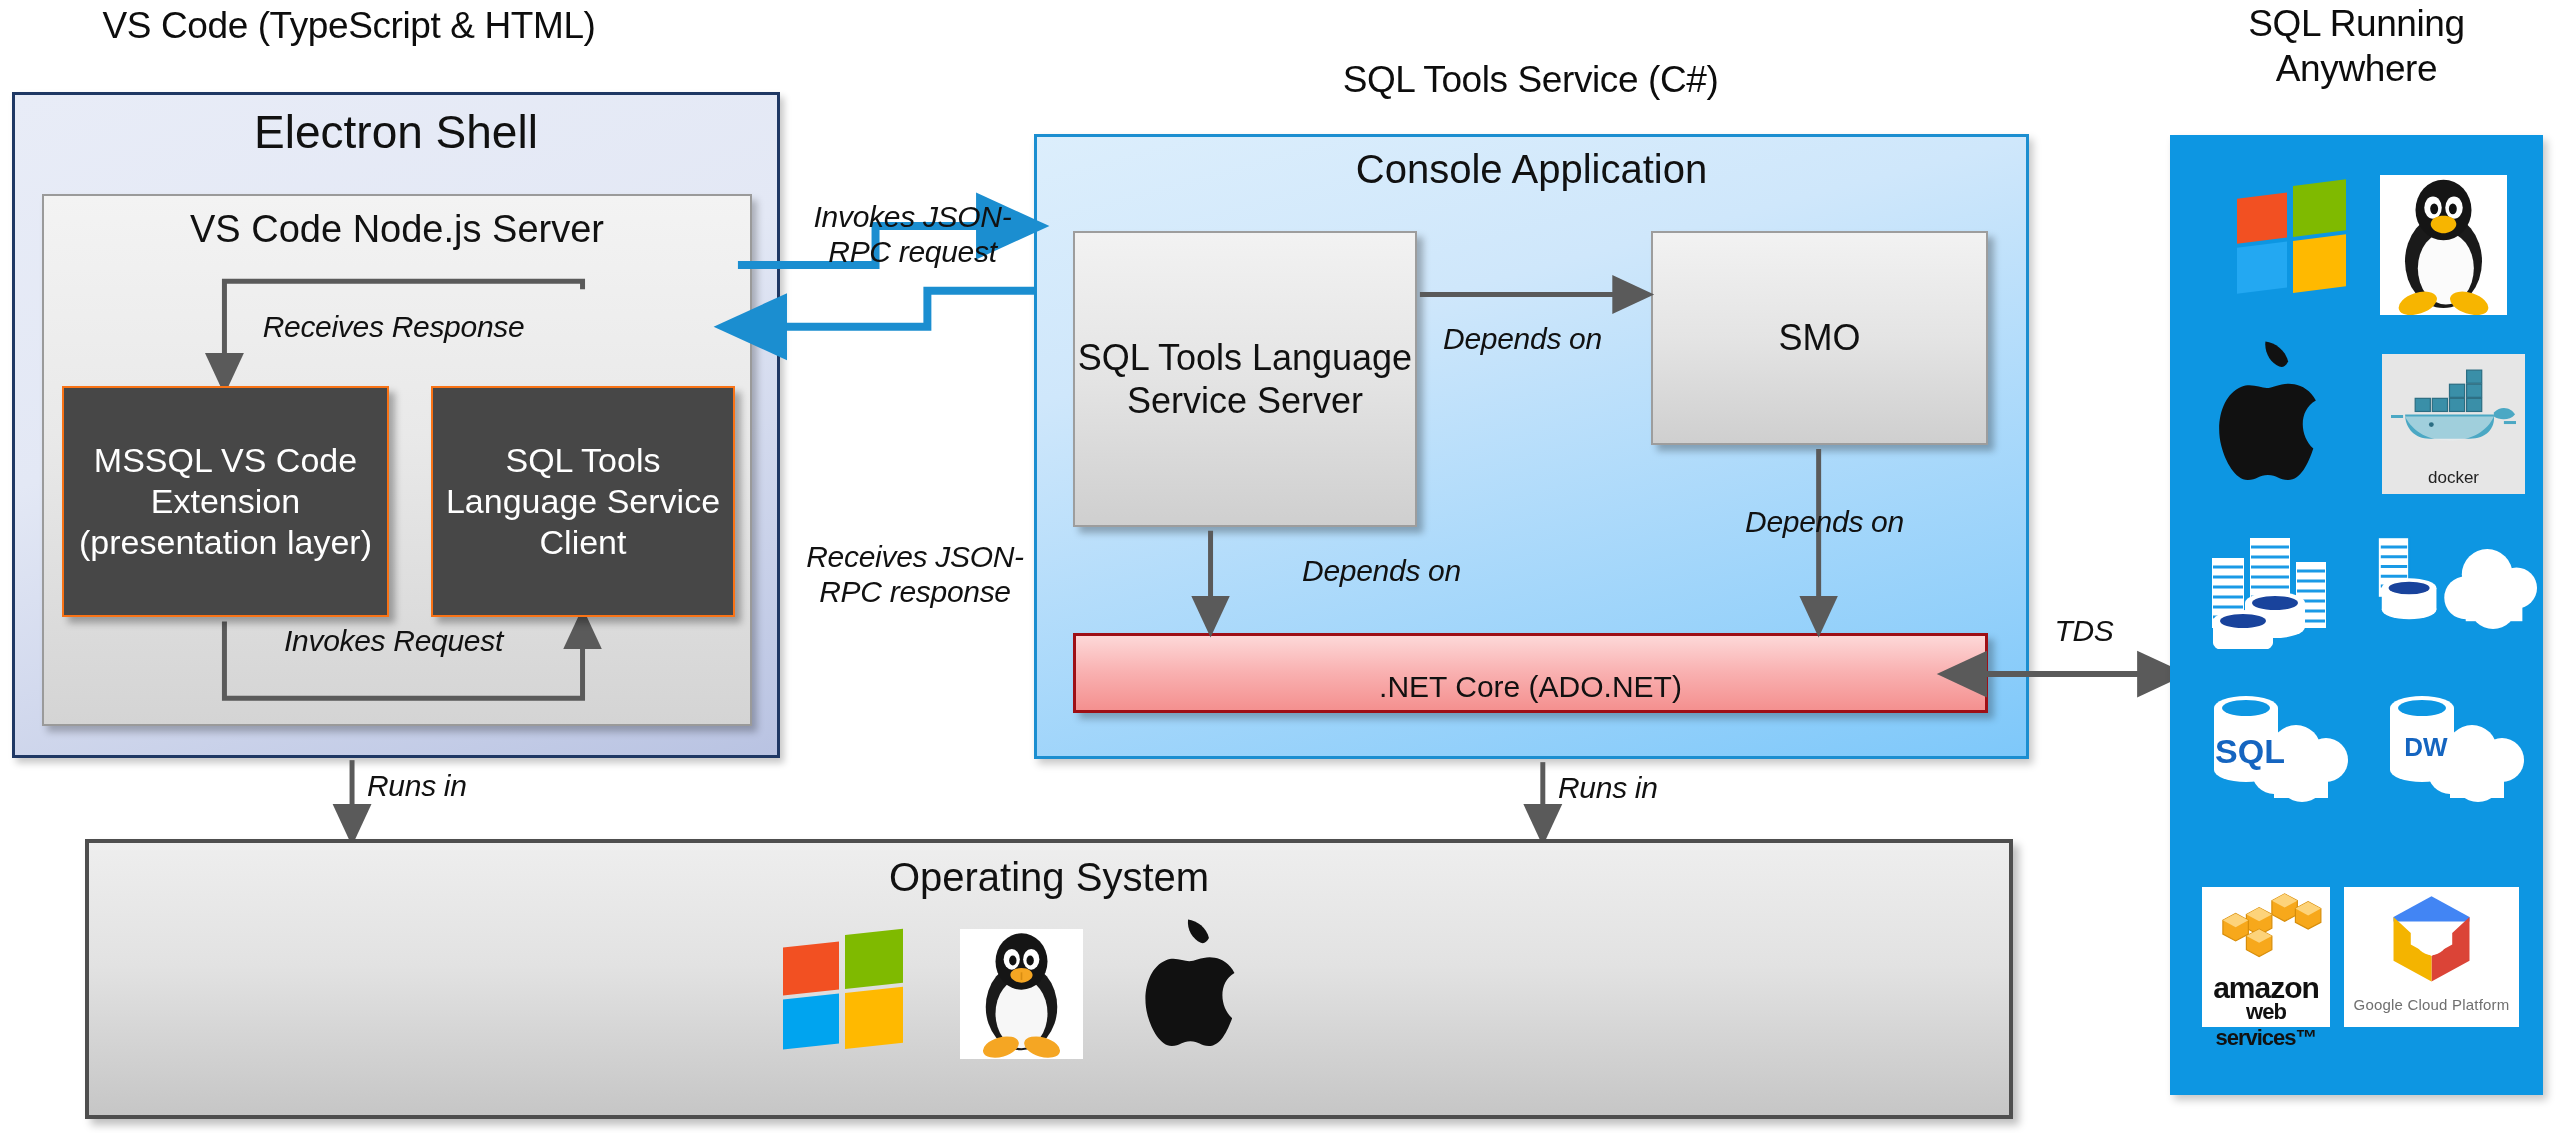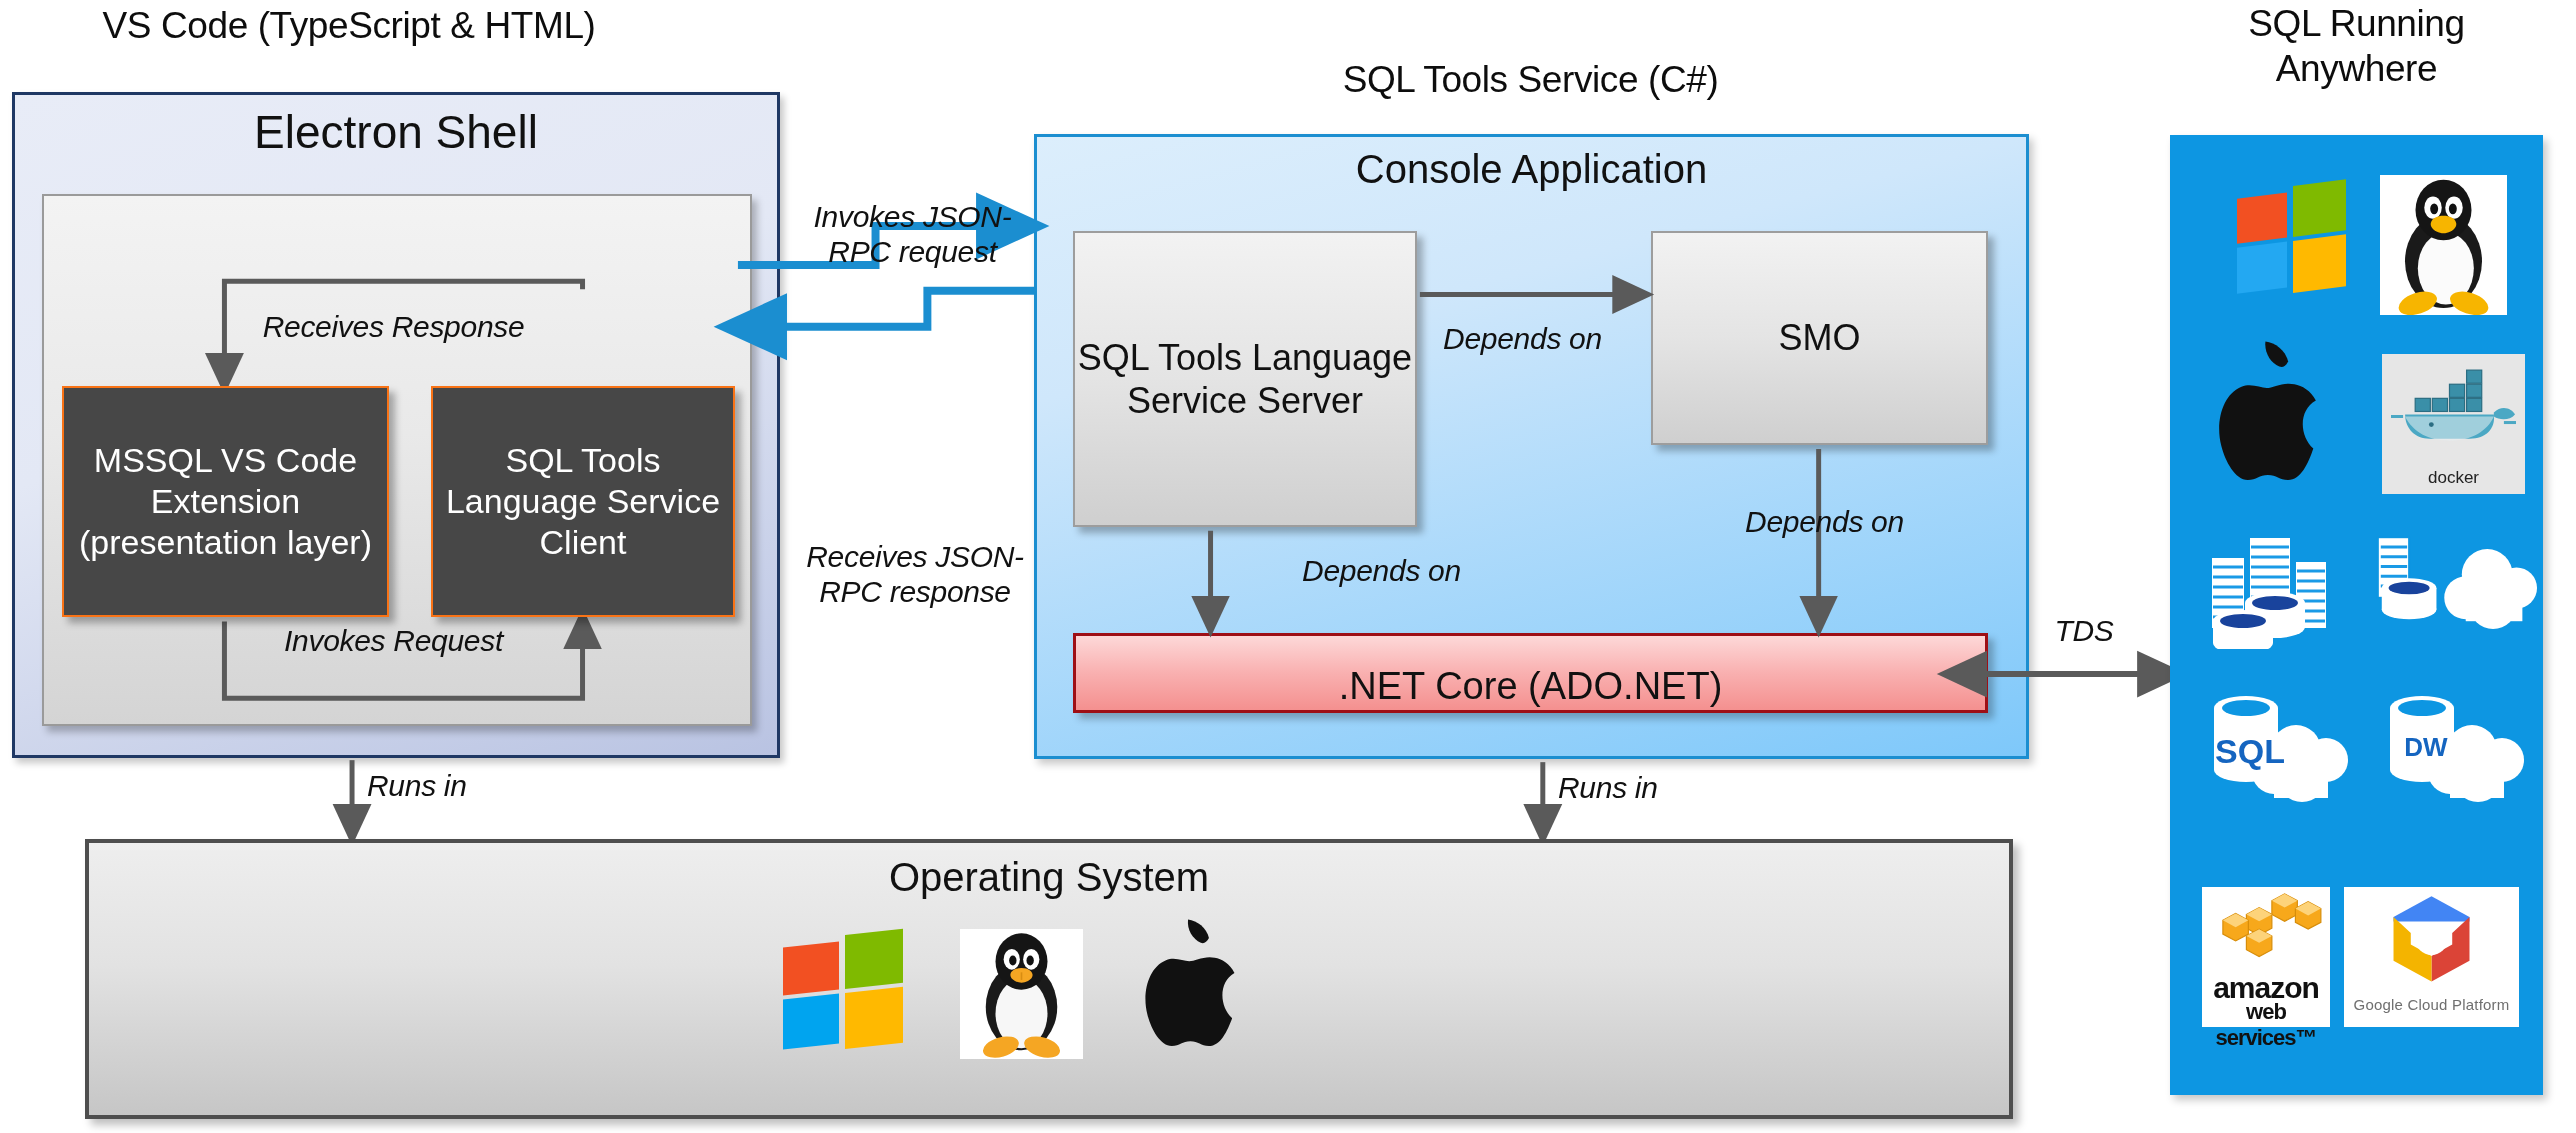--- a/index.html
+++ b/index.html
@@ -77,21 +77,21 @@
   .grey-box .boxlabel { position: static; font-size: 36px; }
 
   
   .red-box {
     position: absolute;
     background: linear-gradient(180deg,#fdd8d8 0%,#f9b0b0 50%,#f4908f 100%);
     border: 3px solid #9e0f16;
     box-shadow: 6px 6px 7px rgba(0,0,0,.25);
     display: flex; align-items: center; justify-content: center;
   }
-  .red-box .boxlabel { position: static; font-size: 38px; margin-top: 27px; }
+  .red-box .boxlabel { position: static; font-size: 30px; margin-top: 27px; }
 
   
   .os-box {
     position: absolute;
     background: linear-gradient(180deg,#eeeeee 0%,#e2e2e2 45%,#c6c6c6 100%);
     border: 4px solid #4e4e4e;
     box-shadow: 6px 6px 8px rgba(0,0,0,.25);
   }
 
   
@@ -136,20 +136,21 @@
 
   <div class="ttl" style="left:2170px; top:2px; width:373px;">SQL Running</div>
   <div class="ttl" style="left:2170px; top:47px; width:373px;">Anywhere</div>
 
   <div class="panel-vscode" style="left:12px; top:92px; width:768px; height:666px;">
   </div>
   <div class="boxlabel" style="left:12px; top:105px; width:768px; font-size:46px;">Electron Shell</div>
 
   <div class="subpanel" style="left:42px; top:194px; width:710px; height:532px;">
   </div>
+  <div class="boxlabel" style="left:42px; top:207px; width:710px; font-size:38px;">VS Code Node.js Server</div>
 
   <svg class="gsvg" style="left:0px; top:0px; width:798px; height:798px;" viewBox="0 0 800 800" width="798" height="798">
     <defs>
       <marker id="ah-grey" markerWidth="9" markerHeight="9" refX="6.2" refY="4.5" orient="auto">
         <path d="M0,0.6 L8.4,4.5 L0,8.4 z" fill="#5a5a5a"></path>
       </marker>
     </defs>
 
     <path d="M 584,290 L 584,282 L 225,282 L 225,385" stroke="#5a5a5a" stroke-width="5" fill="none" marker-end="url(#ah-grey)"></path>
 

